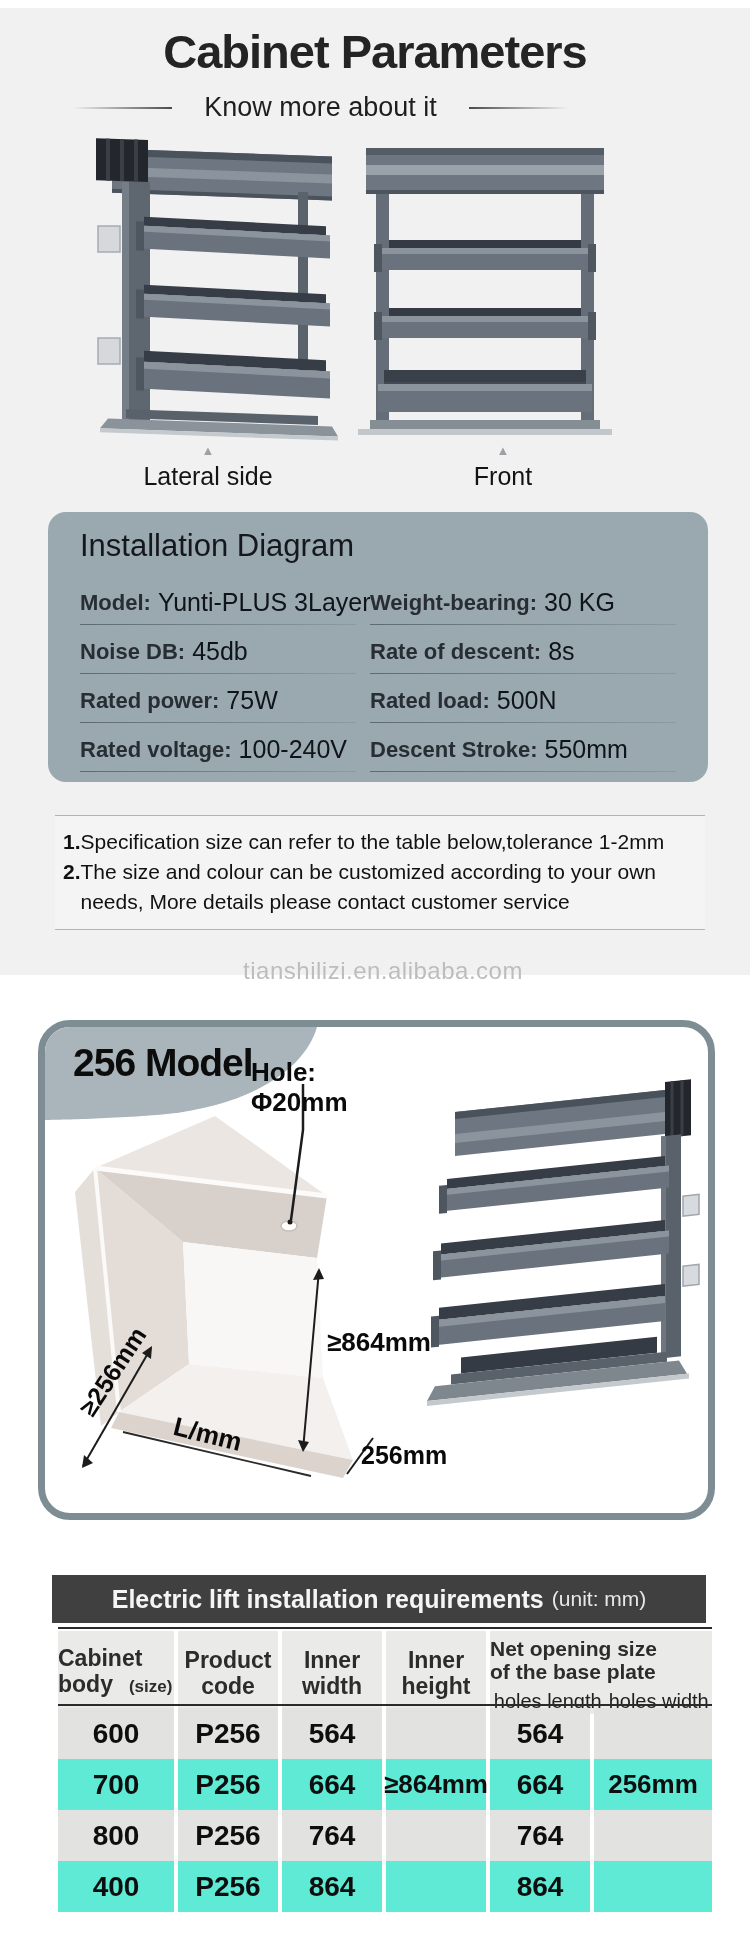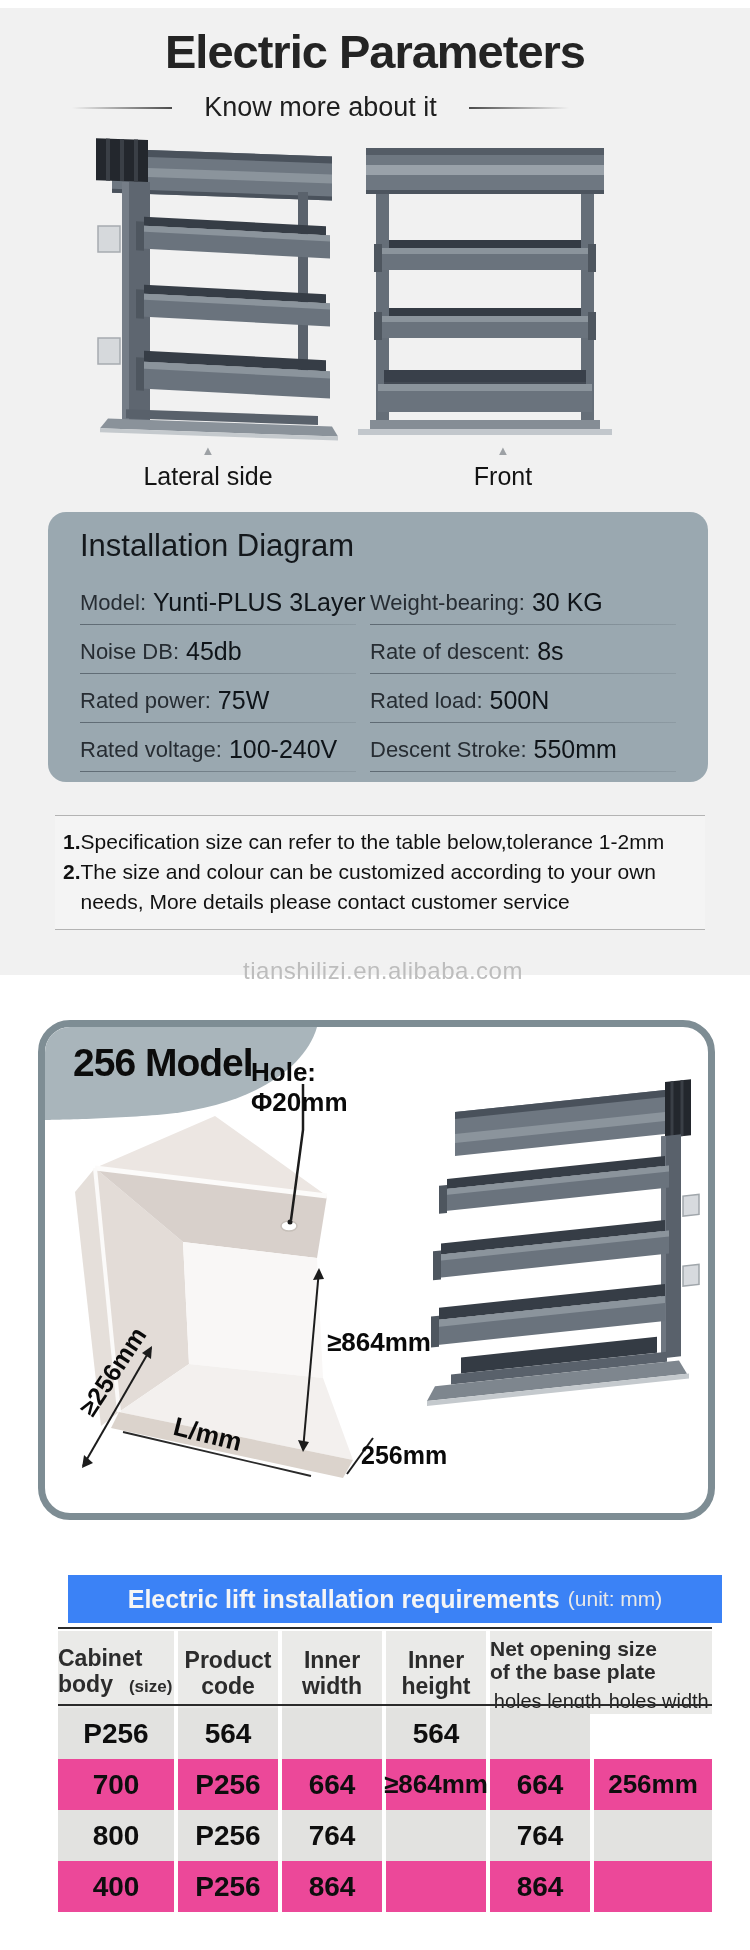--- a/index.html
+++ b/index.html
@@ -27,21 +27,21 @@
   
   .install-box { position:absolute; left:48px; top:512px; width:660px; height:270px;
     background:#9aa8b0; border-radius:18px; }
   .install-title { position:absolute; left:32px; top:16px; font-size:31px; color:#14181c; font-weight:400; }
   .spec-col { position:absolute; top:66px; }
   .spec-col.left  { left:32px;  width:276px; }
   .spec-col.right { left:322px; width:306px; }
   .spec-row { height:49px; position:relative; display:flex; align-items:center; gap:7px; }
   .spec-row::after { content:""; position:absolute; left:0; bottom:2px; width:100%; height:1px;
     background:linear-gradient(to right, rgba(45,55,65,.55), rgba(45,55,65,.12)); }
-  .spec-label { font-size:22px; color:#272d33; white-space:nowrap; }
+  .spec-label { font-size:22px; color:#272d33; white-space:nowrap;font-weight:bold; }
   .spec-value { font-size:25px; color:#0f1419; font-weight:500; white-space:nowrap; }
 
   
   .notes { position:absolute; left:55px; top:815px; width:650px; background:#f4f4f4;
     border-top:1px solid #b3b3b3; border-bottom:1px solid #b3b3b3; padding:11px 4px 12px 8px; }
   .note-line { display:flex; align-items:flex-start; font-size:21px; color:#111; line-height:30px; }
   .note-num { font-weight:700; flex:0 0 auto; }
   .note-text { font-weight:400; }
 
   .watermark { position:absolute; left:8px; top:957px; width:750px; text-align:center;
@@ -55,51 +55,51 @@
   .hole-label { position:absolute; left:206px; top:30px; font-size:26px; font-weight:700; color:#0a0a0a; line-height:30px; }
   .cabinet-svg { position:absolute; left:20px; top:55px; }
   .model-rack-svg { position:absolute; left:382px; top:28px; }
   .dim { position:absolute; font-weight:700; color:#0a0a0a; white-space:nowrap; }
   .dim-depth  { left:18px;  top:330px; font-size:25px; transform:rotate(-57deg); }
   .dim-length { left:128px; top:392px; font-size:26px; transform:rotate(14deg); }
   .dim-bottom { left:316px; top:414px; font-size:25px; }
   .dim-height { left:282px; top:300px; font-size:26px; }
 
   
-  .tbl-title-bar { position:absolute; left:68px; top:1575px; width:654px; height:48px; background:#3b82f6;
+  .tbl-title-bar { position:absolute; left:52px; top:1575px; width:654px; height:48px; background:#404040;
     display:flex; align-items:center; justify-content:center; gap:8px; }
   .tbl-title { font-size:25px; font-weight:700; color:#f5f5f5; }
   .tbl-unit { font-size:21px; font-weight:400; color:#e8e8e8; }
   .tbl-rule { position:absolute; left:58px; width:654px; height:2px; background:#2b2b2b; }
   .rule-top { top:1627px; } .rule-mid { top:1704px; }
   .tbl-grid { display:grid; grid-template-columns:116px 100px 100px 100px 100px 118px; column-gap:4px; }
   .tbl-head { position:absolute; left:58px; top:1631px; width:654px; height:73px; }
   .hcell { background:#eaeae8; display:flex; flex-direction:column; align-items:flex-start; justify-content:center;
     font-size:23px; color:#2c2c2c; font-weight:600; line-height:26px; text-align:center; }
   .hcell .small { font-size:17px; font-weight:600;margin-left:16px; }
   .hcell.net { grid-column:5 / 7; justify-content:flex-start; padding-top:6px; }
   .net-top { font-size:21px; line-height:23px; font-weight:600; }
   .net-sub { display:flex; width:100%; margin-top:5px; }
   .net-sub span { font-size:20px; font-weight:500; color:#1f1f1f; }
   .net-sub .hl { width:52%; text-align:center; }
   .net-sub .hw { width:48%; text-align:center; }
   .tbl-body { position:absolute; left:58px; top:1708px; width:654px; }
   .trow { height:51px; }
   .bcell { display:flex; align-items:center; justify-content:center; font-size:28px; font-weight:600; color:#0e0e0e; }
   .trow.odd  .bcell { background:#e2e2e0; }
-  .trow.even .bcell { background:#ec4899; }
+  .trow.even .bcell { background:#5eead4; }
   .bcell.dim-cell { font-size:26px; }
 </style>
 </head>
 <body>
 
 <div id="app">
   <div class="gray-bg"></div>
 
-  <div class="page-title">Electric Parameters</div>
+  <div class="page-title">Cabinet Parameters</div>
   <div class="subtitle-row">
     <span class="sub-line l"></span>
     <span class="subtitle">Know more about it</span>
     <span class="sub-line r"></span>
   </div>
 
   <svg class="rack-svg" style="left:92px; top:130px;" width="252" height="312" viewBox="0 0 252 312">
     <g transform="skewY(2)">
       <rect x="20" y="18" width="220" height="44" fill="#6e7781"></rect>
       <rect x="20" y="18" width="220" height="7" fill="#4a525c"></rect>
@@ -314,20 +314,21 @@
       <span class="net-sub">
         <span class="hl">holes length</span>
         <span class="hw">holes width</span>
       </span>
     </div>
   </div>
   <div class="tbl-rule rule-mid"></div>
 
   <div class="tbl-body">
     <div class="trow odd tbl-grid">
+      <div class="bcell">600</div>
       <div class="bcell">P256</div>
       <div class="bcell">564</div>
       <div class="bcell dim-cell"></div>
       <div class="bcell">564</div>
       <div class="bcell dim-cell"></div>
     </div>
     <div class="trow even tbl-grid">
       <div class="bcell">700</div>
       <div class="bcell">P256</div>
       <div class="bcell">664</div>

